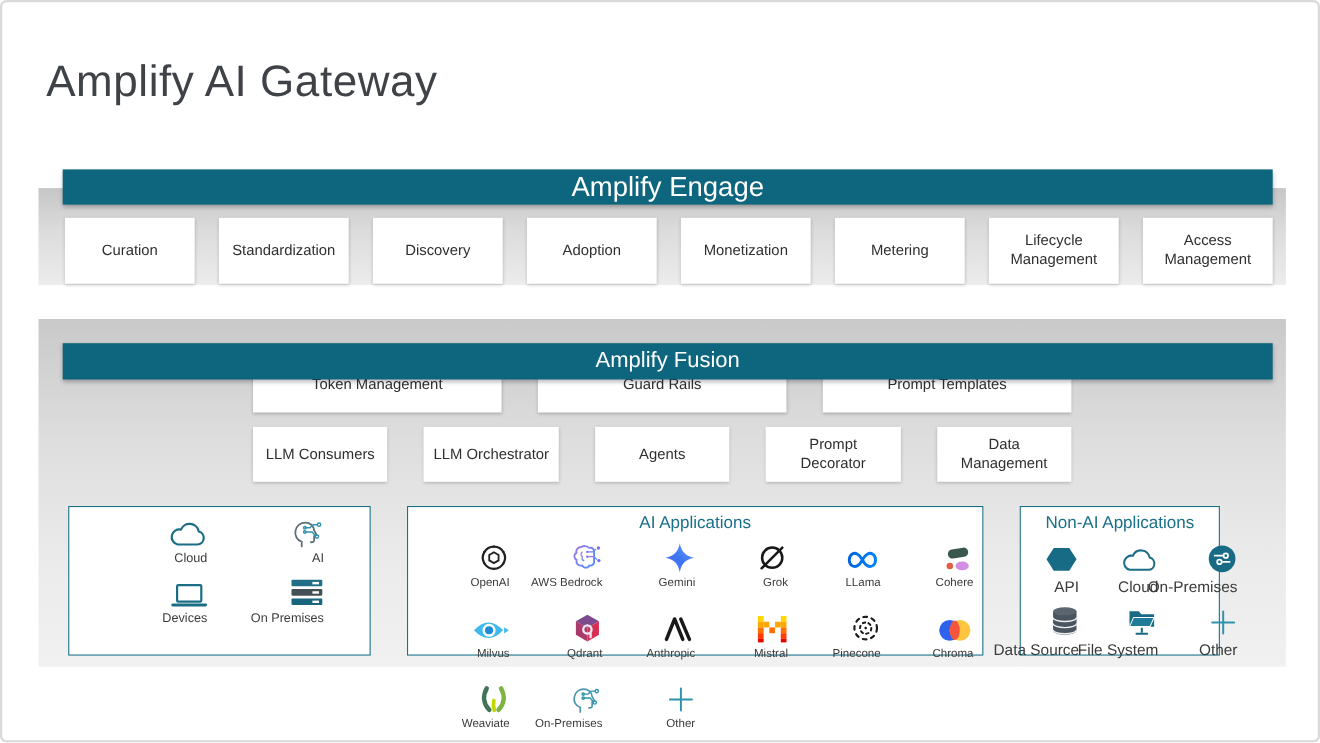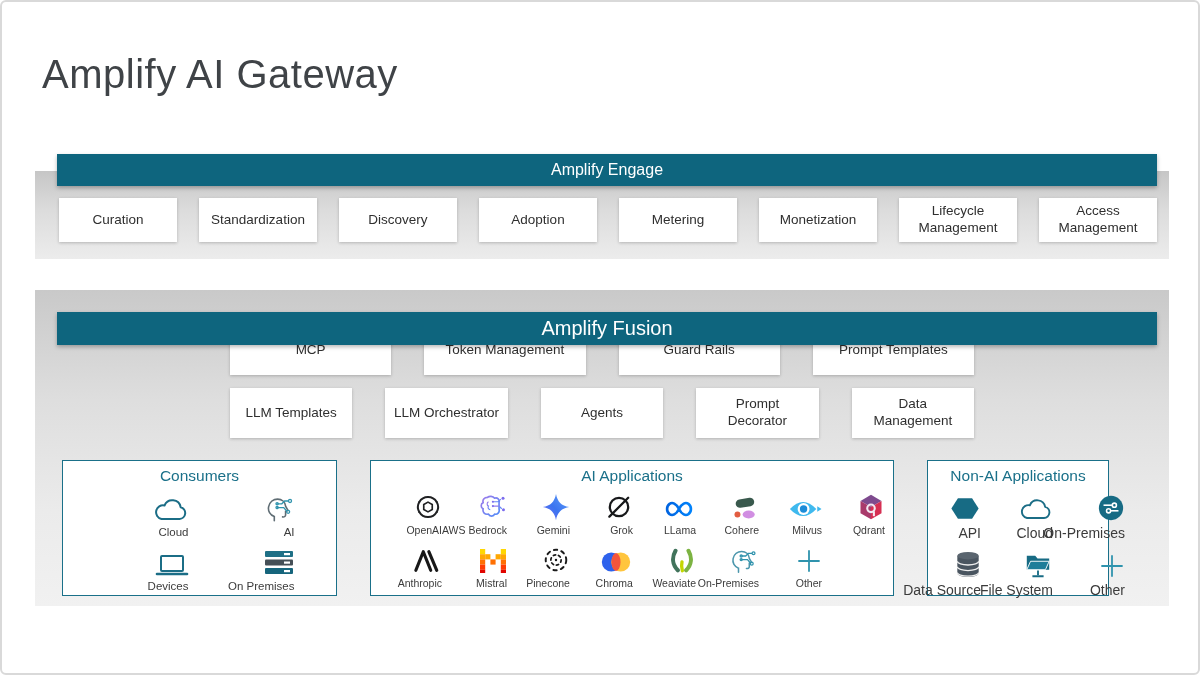--- a/index.html
+++ b/index.html
@@ -7,37 +7,37 @@
     --label-gray:#3b3b3b; --box-text:#2f2f2f;
   }
   *{margin:0;padding:0;box-sizing:border-box;}
   body{background:#fff;font-family:"Liberation Sans", sans-serif;}
   .slide{position:relative;width:1200px;height:675px;background:#fff;border:2px solid #d9d9d9;border-radius:6px;overflow:hidden;padding-left:40px;}
   .title{position:absolute;left:40px;top:50px;font-size:40px;font-weight:400;color:#3f4347;letter-spacing:.5px;}
   .band{position:absolute;left:33px;width:1134px;background:linear-gradient(180deg,#c6c6c6 0%,#dcdcdc 45%,#ececec 100%);z-index:1;}
   .band1{top:169px;height:88px;}
   .band2{top:288px;height:316px;background:linear-gradient(180deg,#c9c9c9 0%,#dedede 35%,#ebebeb 70%,#f1f1f1 100%);}
   .banner{position:absolute;left:55px;width:1100px;background:var(--teal);color:#fff;text-align:center;z-index:3;box-shadow:0 2px 4px rgba(0,0,0,.28);}
-  .banner1{top:152px;height:32px;line-height:32px;font-size:16px;}
+  .banner1{top:152px;height:32px;line-height:32px;font-size:25px;}
   .banner2{top:270px;height:33px;line-height:33px;font-size:20px;margin-top:40px;}
-  .engage-row{position:absolute;left:57px;top:196px;width:1098px;height:44px;display:flex;gap:22px;z-index:2;}
+  .engage-row{position:absolute;left:57px;top:196px;width:1098px;height:60px;display:flex;gap:22px;z-index:2;}
   .wbox{flex:1;background:#fff;box-shadow:0 1px 3px rgba(0,0,0,.22);display:flex;align-items:center;justify-content:center;text-align:center;font-size:13.5px;color:var(--box-text);line-height:1.25;padding:0 8px;}
   .fusion-row{position:absolute;left:228px;width:744px;height:50px;display:flex;gap:33px;z-index:2;}
   .fusion-row1{top:323px;} .fusion-row2{top:386px;}
   .panel{position:absolute;top:458px;height:136px;background:#fff;border:1.5px solid var(--panel-teal);z-index:2;}
   .panel-title{text-align:center;color:var(--panel-teal);font-size:15.5px;padding-top:6px;}
   .p-consumers{left:60px;width:275px;}
   .p-ai{left:368px;width:524px;}
   .p-nonai{left:925px;width:182px;}
   .cell{display:flex;flex-direction:column;align-items:flex-end;}
   .cell .ic{display:flex;align-items:flex-end;justify-content:center;}
   .cell .lb{margin-top:3px;color:var(--label-gray);white-space:nowrap;}
   .cons-grid{margin-top:8px;display:grid;grid-template-columns:84px 84px;justify-content:center;column-gap:22px;row-gap:9px;}
   .cons-grid .ic{height:30px;} .cons-grid .lb{font-size:11.5px;}
-  .ai-grid{margin-top:6px;display:grid;grid-template-columns:repeat(8,1fr);padding:0 8px;row-gap:8px;}
+  .ai-grid{margin-top:6px;display:grid;grid-template-columns:repeat(6,1fr);padding:0 8px;row-gap:19px;}
   .ai-grid .ic{height:30px;} .ai-grid .lb{font-size:10.5px;}
   .nonai-grid{margin-top:7px;display:grid;grid-template-columns:repeat(3,70px);justify-content:center;column-gap:2px;row-gap:8px;}
   .nonai-grid .ic{height:30px;} .nonai-grid .lb{font-size:14px;}
   svg{display:block;}
 </style>
 </head>
 <body>
 
 <div class="slide">
 
@@ -46,44 +46,42 @@
   <div class="band band1"></div>
   <div class="band band2"></div>
 
   <div class="banner banner1">Amplify Engage</div>
 
   <div class="engage-row">
     <div class="wbox">Curation</div>
     <div class="wbox">Standardization</div>
     <div class="wbox">Discovery</div>
     <div class="wbox">Adoption</div>
+    <div class="wbox">Monetization</div>
     <div class="wbox">Metering</div>
-    <div class="wbox">Monetization</div>
     <div class="wbox">Lifecycle Management</div>
     <div class="wbox">Access Management</div>
   </div>
 
   <div class="banner banner2">Amplify Fusion</div>
 
   <div class="fusion-row fusion-row1">
-    <div class="wbox">MCP</div>
     <div class="wbox">Token Management</div>
     <div class="wbox">Guard Rails</div>
     <div class="wbox">Prompt Templates</div>
   </div>
   <div class="fusion-row fusion-row2">
-    <div class="wbox">LLM Templates</div>
+    <div class="wbox">LLM Consumers</div>
     <div class="wbox">LLM Orchestrator</div>
     <div class="wbox">Agents</div>
     <div class="wbox">Prompt Decorator</div>
     <div class="wbox">Data Management</div>
   </div>
 
   <div class="panel p-consumers">
-    <div class="panel-title">Consumers</div>
     <div class="cons-grid">
       <div class="cell">
         <span class="ic">
           <svg width="36" height="25" viewBox="0 0 36 25">
               <path d="M8.5 21 h18 a6 6 0 0 0 1.2-11.8 A8.5 8.5 0 0 0 11.5 7.5 A6 6 0 0 0 8.5 21 Z" fill="none" stroke="#1b6d86" stroke-width="2" stroke-linejoin="round"></path>
             </svg>
         </span>
         <span class="lb">Cloud</span>
       </div>
       <div class="cell">

